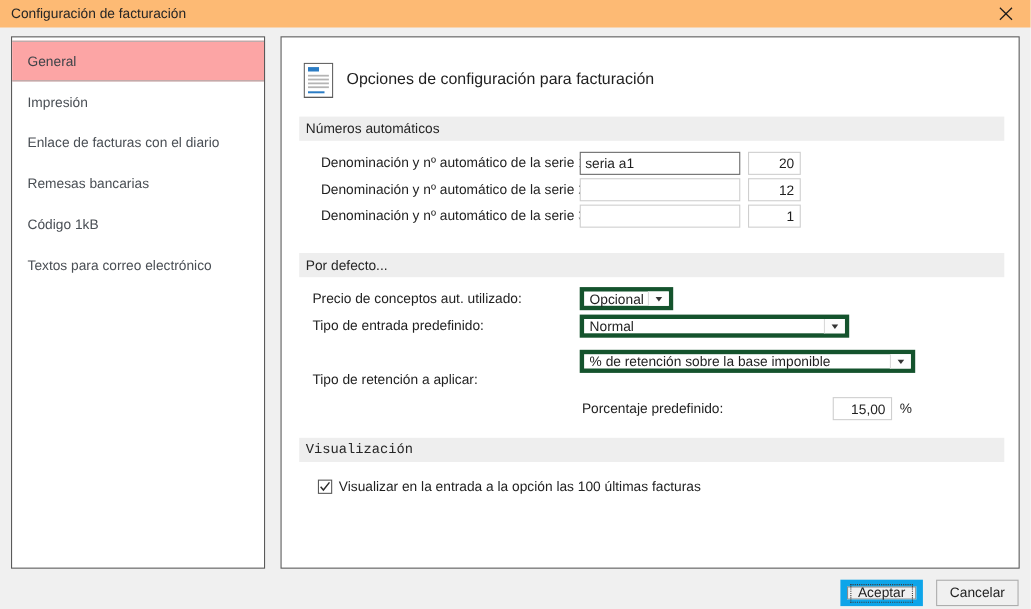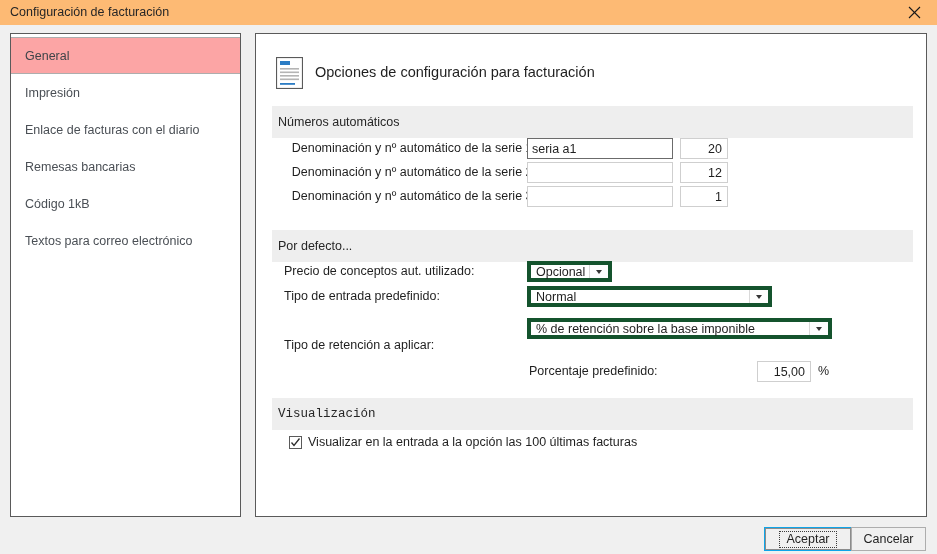--- a/index.html
+++ b/index.html
@@ -100,21 +100,21 @@
     font-size: 14.5px;
     color: #1f1f1f;
     white-space: nowrap;
   }
 
   
   .section-bar {
     position: absolute;
     left: 16px;
     width: 641px;
-    height: 32px;
+    height: 22px;
     background: #eeeeee;
     font-size: 12.5px;
     color: #262626;
     display: flex;
     align-items: center;
     padding-left: 6px;
     box-sizing: border-box;
     white-space: nowrap;
   }
 
@@ -219,22 +219,22 @@
     font-family: "Liberation Sans", sans-serif;
     font-size: 12.5px;
     color: #1f1f1f;
     display: flex;
     align-items: center;
     justify-content: center;
     cursor: default;
   }
   #accept-button {
     left: 764px; top: 527px;
-    width: 88px;
-    border: 1px solid #0ea5e9;
+    width: 75px;
+    border: 6px solid #0ea5e9;
     box-shadow: 0 0 0 1px #8c8c8c inset;
   }
   #accept-button .focus-inner {
     border: 1px dotted #3c3c3c;
     padding: 0 6px;
     line-height: 15px;
   }
   #cancel-button {
     left: 851px; top: 527px;
     width: 75px;

